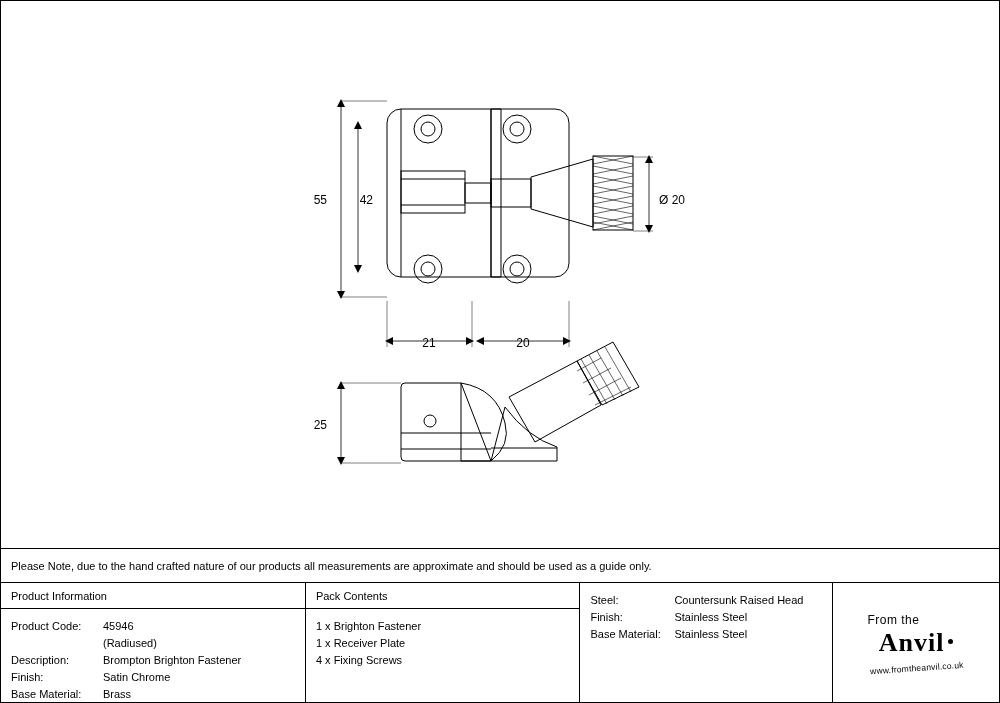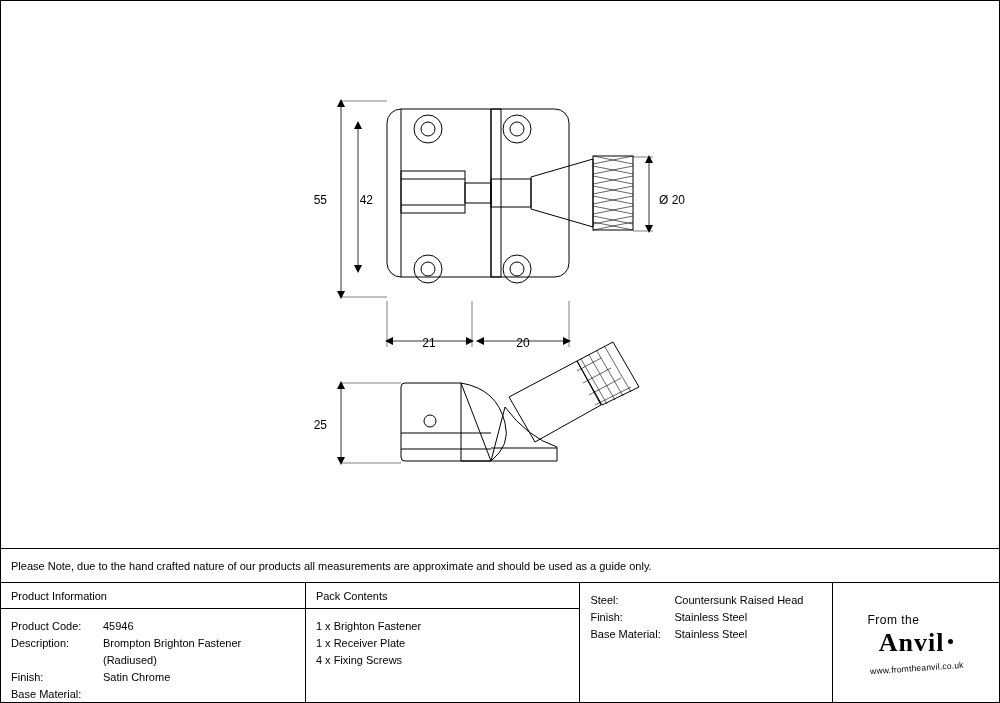--- a/index.html
+++ b/index.html
@@ -259,33 +259,34 @@
   <div id="info-table">
 
     <div class="col col-product">
       <div class="col-head">Product Information</div>
       <div class="col-body">
         <div class="kv">
           <span class="k">Product Code:</span>
           <span class="v">45946</span>
         </div>
         <div class="kv">
+          <span class="k"></span>
+          <span class="v">(Radiused)</span>
+        </div>
+        <div class="kv">
           <span class="k">Description:</span>
           <span class="v">Brompton Brighton Fastener</span>
         </div>
         <div class="kv">
-          <span class="k"></span>
-          <span class="v">(Radiused)</span>
-        </div>
-        <div class="kv">
           <span class="k">Finish:</span>
           <span class="v">Satin Chrome</span>
         </div>
         <div class="kv">
           <span class="k">Base Material:</span>
+          <span class="v">Brass</span>
         </div>
       </div>
     </div>
 
     <div class="col col-pack">
       <div class="col-head">Pack Contents</div>
       <div class="col-body">
         <div class="plain-line">1 x Brighton Fastener</div>
         <div class="plain-line">1 x Receiver Plate</div>
         <div class="plain-line">4 x Fixing Screws</div>

